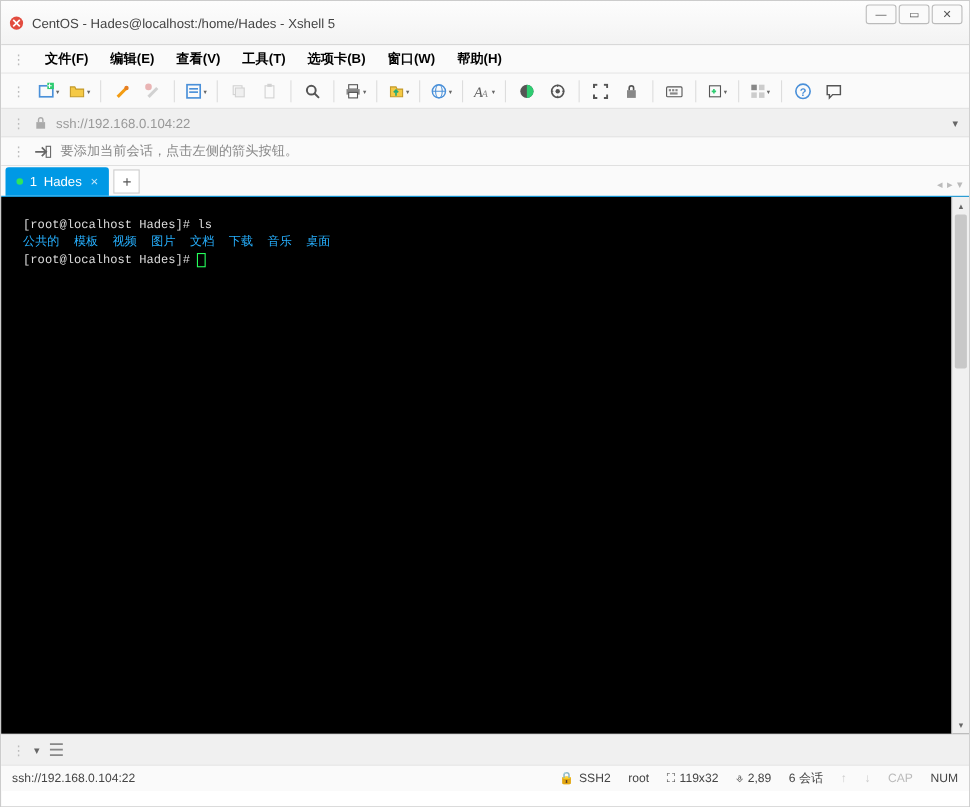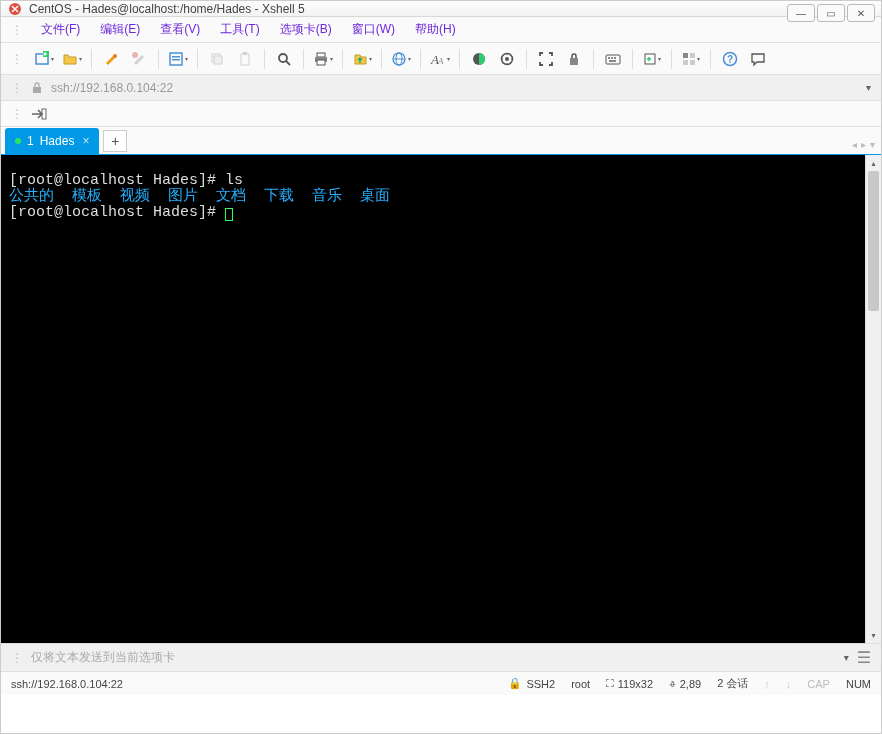--- a/index.html
+++ b/index.html
@@ -6,21 +6,21 @@
     body {
       font-family: "Microsoft YaHei", "SimSun", sans-serif;
       font-size: 12px;
       background: #fff;
       width: 882px;
       height: 734px;
       overflow: hidden;
       border: 1px solid #ccc;
     }
     .titlebar {
-      height: 16px;
+      height: 40px;
       background: linear-gradient(#fdfdfd, #f3f3f3);
       border-bottom: 1px solid #d8d8d8;
       display: flex;
       align-items: center;
       padding: 0 6px;
       position: relative;
     }
     .titlebar-icon {
       width: 16px; height: 16px;
       display: inline-flex;
@@ -48,21 +48,21 @@
     .menubar {
       height: 26px;
       display: flex;
       align-items: center;
       padding: 0 10px;
       border-bottom: 1px solid #e0e0e0;
       background: #fafafa;
       gap: 4px;
     }
     .menubar .grip { color: #bbb; margin-right: 6px; }
-    .menu-item { padding: 3px 8px; color: #6d28d9; cursor: pointer; }
+    .menu-item { padding: 3px 8px; color: #000000; cursor: pointer; font-weight: bold; }
     .toolbar {
       height: 32px;
       display: flex;
       align-items: center;
       padding: 0 10px;
       border-bottom: 1px solid #e0e0e0;
       background: #fafafa;
       gap: 2px;
     }
     .toolbar .grip { color: #bbb; margin-right: 6px; }
@@ -144,23 +144,23 @@
       display: flex; gap: 4px; color: #bbb;
       font-size: 10px;
     }
     .terminal-wrap {
       position: relative;
       height: 488px;
       background: #000;
     }
     .terminal {
       font-family: "Consolas", "Courier New", monospace;
-      font-size: 15px;
+      font-size: 11px;
       line-height: 16px;
-      padding: 2px 8px;
+      padding: 2px 20px;
       color: #dcdcdc;
       white-space: pre;
     }
     .term-white { color: #dcdcdc; }
     .term-cyan { color: #26b0ff; }
     .term-cursor {
       display: inline-block;
       width: 8px; height: 13px;
       border: 1px solid #26ff5c;
       vertical-align: text-bottom;
@@ -418,20 +418,21 @@
 </div>
 
 <div class="hintbar">
   <span class="grip">⋮</span>
   <span>
     <svg width="16" height="14">
         <path d="M1 7 h9 M7 3 l4 4 l-4 4" fill="none" stroke="#666" stroke-width="1.6"></path>
         <rect x="11" y="2" width="4" height="10" fill="none" stroke="#666"></rect>
       </svg>
   </span>
+  <span>要添加当前会话，点击左侧的箭头按钮。</span>
 </div>
 
 <div class="tabbar">
   <div class="tab">
     <span class="tab-dot"></span>
     <span>1</span>
     <span>Hades</span>
     <span class="tab-close">×</span>
   </div>
   <div class="tab-add">+</div>
@@ -450,39 +451,38 @@
   </div>
   <div class="scrollbar">
     <div class="scroll-up">▴</div>
     <div class="scroll-thumb"></div>
     <div class="scroll-down" style="position:absolute;bottom:0;left:0;right:0">▾</div>
   </div>
 </div>
 
 <div class="inputbar">
   <span class="grip">⋮</span>
-  <span class="input-text">仅将文本发送到当前选项卡</span>
   <span style="color:#666;font-size:10px">▾</span>
   <span class="hamburger">☰</span>
 </div>
 
 <div class="statusbar">
   <span class="status-item">ssh://192.168.0.104:22</span>
   <span class="spacer"></span>
   <span class="status-item">
     <span>🔒</span>
     <span>SSH2</span>
   </span>
   <span class="status-item">root</span>
   <span class="status-item">
     <span>⛶</span>
     <span>119x32</span>
   </span>
   <span class="status-item">
     <span style="font-family:monospace">⎀</span>
     <span>2,89</span>
   </span>
-  <span class="status-item">2 会话</span>
+  <span class="status-item">6 会话</span>
   <span class="status-arrows">↑</span>
   <span class="status-arrows">↓</span>
   <span class="status-item" style="color:#bbb">CAP</span>
   <span class="status-item">NUM</span>
 </div>
 
 </body></html>

